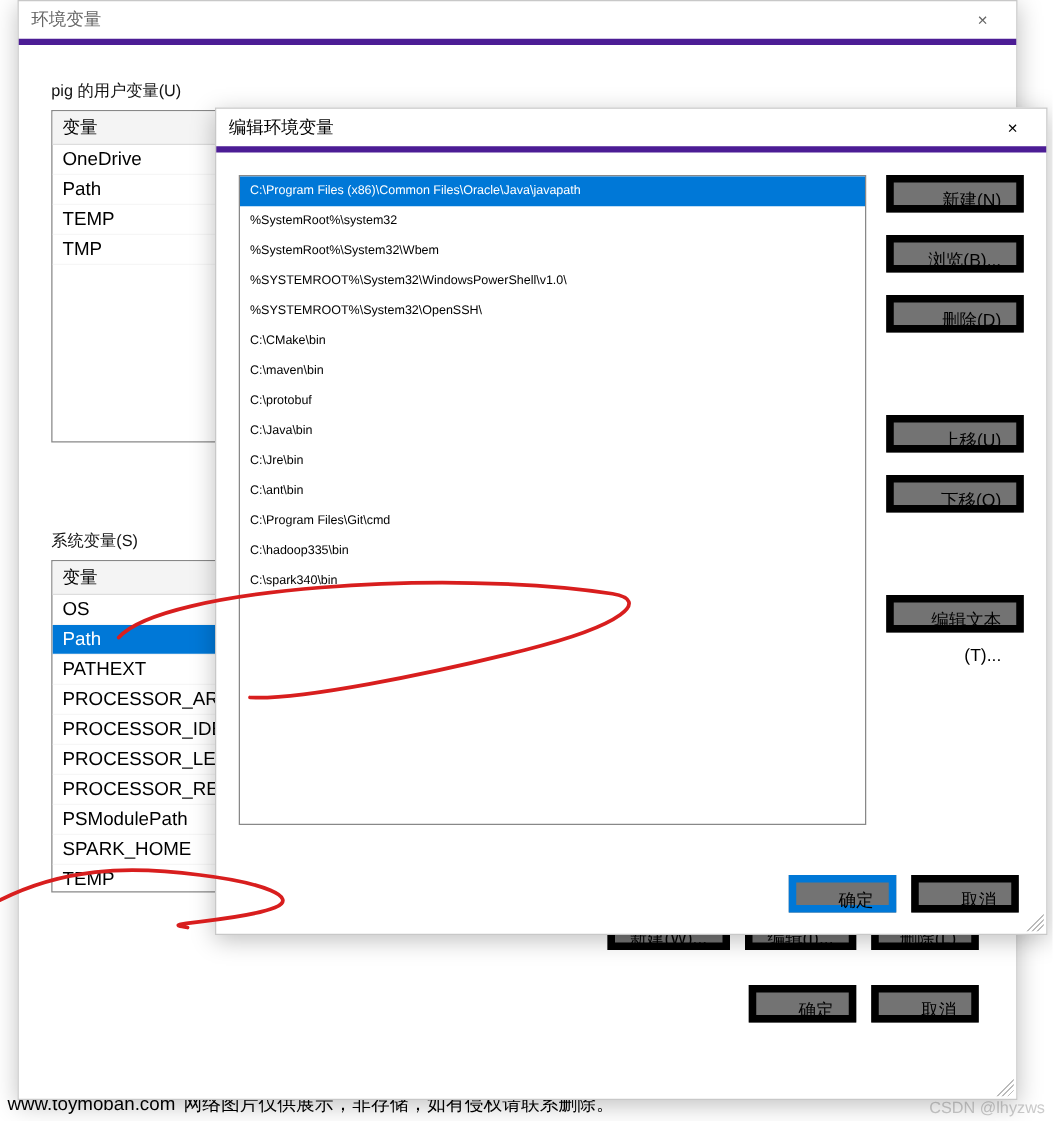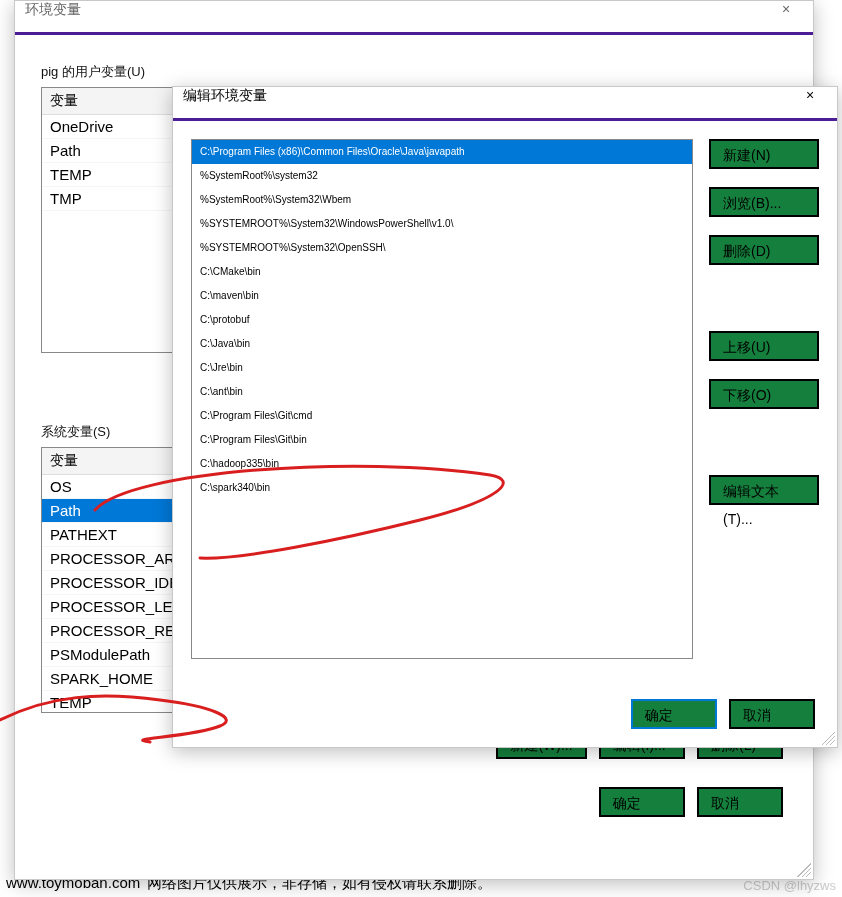--- a/index.html
+++ b/index.html
@@ -1,26 +1,26 @@
 <!DOCTYPE html>
 <html><head>
 <meta charset="utf-8">
 <style>
   *{box-sizing:border-box;margin:0;padding:0;font-family:"Microsoft YaHei","Segoe UI",sans-serif;font-size:15px;color:#000;}
   body{background:#fff;width:842px;height:897px;overflow:hidden;position:relative;}
   .win{position:absolute;background:#fff;border:1px solid #c8c8c8;box-shadow:0 4px 18px rgba(0,0,0,0.25)}
-  .titlebar{height:34px;display:flex;align-items:flex-start;padding:0 10px;border-bottom:3px solid #4c1d95;justify-content:space-between;}
+  .titlebar{height:34px;display:flex;align-items:center;padding:15px 10px;border-bottom:5px solid #4c1d95;justify-content:space-between;}
   .titlebar span{color:#666;font-size:14px;}
   .close{width:34px;text-align:center;font-size:17px;color:#333;cursor:pointer}
   .section-label{font-size:13px;margin:10px 0 6px 0;color:#111}
   .listbox{border:1px solid #888;background:#fff;height:262px;overflow:hidden;}
   .listbox .hdr{background:#f4f4f4;border-bottom:1px solid #ddd;padding:4px 8px;font-size:14px}
   .listbox .itm{padding:3px 8px;font-size:15px;border-bottom:1px solid #f6f6f6;cursor:default}
   .listbox .itm.sel{background:#0078d7;color:#fff}
-  .btn{display:inline-block;min-width:86px;height:30px;line-height:28px;text-align:left;border:2px solid #000000;background:#15803d;font-size:14px;cursor:pointer;margin:0 4px;padding:0 12px}
+  .btn{display:inline-block;min-width:86px;height:30px;line-height:28px;text-align:right;border:6px solid #000000;background:#737373;font-size:14px;cursor:pointer;margin:0 4px;padding:0 12px}
   .btn.primary{border-color:#0078d7}
   .btnrow{text-align:right;margin-top:16px}
   #win-edit{left:172px;top:86px;width:666px;height:662px;z-index:5}
   #win-edit .titlebar span{color:#000;font-size:14px}
   #win-edit .body{padding:18px;display:flex;gap:16px;height:calc(100% - 34px);flex-direction:column}
   .edit-main{flex:1;display:flex;gap:16px}
   .pathlist{flex:1;border:1px solid #888;background:#fff;overflow:auto;max-height:520px}
   .pathlist .row{padding:3px 8px;font-size:10px;height:24px;line-height:18px;white-space:nowrap;overflow:hidden}
   .pathlist .row.sel{background:#0078d7;color:#fff}
   .sidebtns{width:110px;display:flex;flex-direction:column;gap:18px}
@@ -99,21 +99,20 @@
           <div class="row">%SystemRoot%\System32\Wbem</div>
           <div class="row">%SYSTEMROOT%\System32\WindowsPowerShell\v1.0\</div>
           <div class="row">%SYSTEMROOT%\System32\OpenSSH\</div>
           <div class="row">C:\CMake\bin</div>
           <div class="row">C:\maven\bin</div>
           <div class="row">C:\protobuf</div>
           <div class="row">C:\Java\bin</div>
           <div class="row">C:\Jre\bin</div>
           <div class="row">C:\ant\bin</div>
           <div class="row">C:\Program Files\Git\cmd</div>
-          <div class="row">C:\Program Files\Git\bin</div>
           <div class="row">C:\hadoop335\bin</div>
           <div class="row">C:\spark340\bin</div>
           <div class="row">&nbsp;</div>
           <div class="row">&nbsp;</div>
           <div class="row">&nbsp;</div>
           <div class="row">&nbsp;</div>
           <div class="row">&nbsp;</div>
         </div>
       <div class="sidebtns">
         <span class="btn">新建(N)</span>

